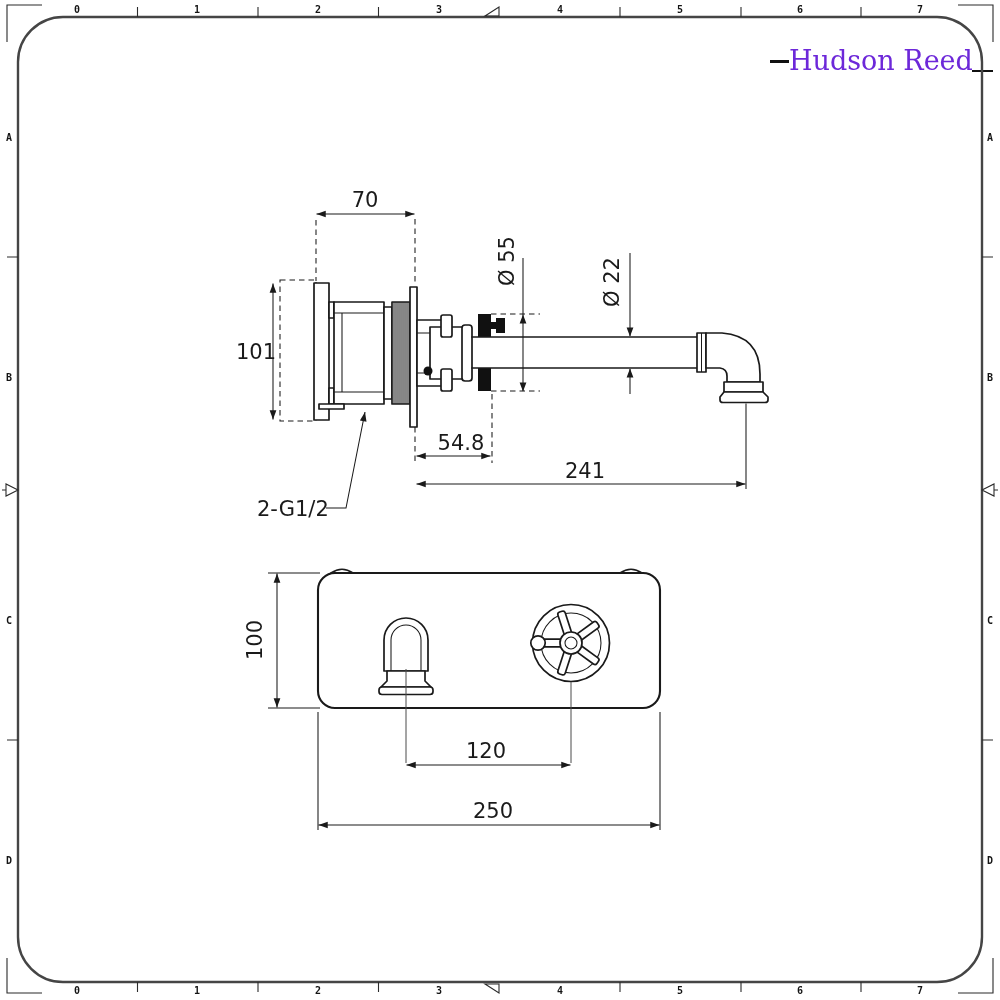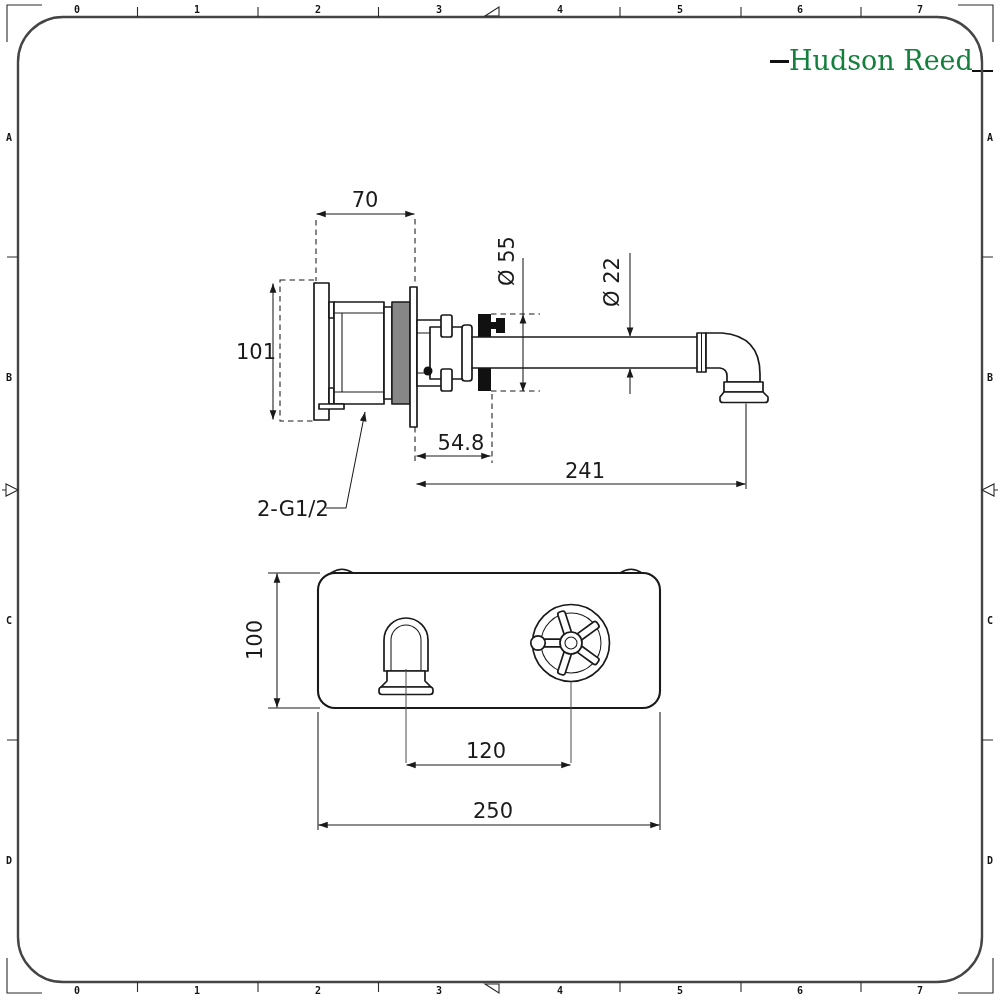--- a/index.html
+++ b/index.html
@@ -1,20 +1,20 @@
 <!DOCTYPE html>
 <html><head>
 <meta charset="utf-8">
 <style>
   html,body{margin:0;padding:0;background:#fff}
   .sheet{position:relative;width:1000px;height:1000px;background:#fff;overflow:hidden;
          font-family:"DejaVu Sans",sans-serif}
   .sheet svg{position:absolute;left:0;top:0}
   .rn{position:absolute;transform:translate(-50%,-50%);font:bold 10px "DejaVu Sans Mono",monospace;color:#151515}
-  .logo{position:absolute;left:789px;top:45px;font-family:"DejaVu Serif",serif;font-size:27px;color:#15803d;white-space:nowrap}
+  .logo{position:absolute;left:789px;top:45px;font-family:"DejaVu Serif",serif;font-size:27px;color:#6d28d9;white-space:nowrap}
   .logo .dash{position:absolute;left:-19px;top:15px;width:19px;height:2.5px;background:#111}
   .logo .uscore{position:absolute;right:-20px;bottom:4px;width:21px;height:2.5px;background:#111}
   
   .frame{stroke:#454545;fill:none;stroke-width:2.4}
   .mark{stroke:#2b2b2b;fill:none;stroke-width:1.1}
   .ln{stroke:#1a1a1a;fill:none;stroke-width:1.7;stroke-linejoin:round;stroke-linecap:round}
   .lnf{stroke:#1a1a1a;fill:#fff;stroke-width:1.7;stroke-linejoin:round}
   .lnf2{stroke:#1a1a1a;fill:#fff;stroke-width:2.1;stroke-linejoin:round}
   .thin{stroke:#1a1a1a;fill:none;stroke-width:1.05}
   .dim{stroke:#1a1a1a;fill:none;stroke-width:1.05}

